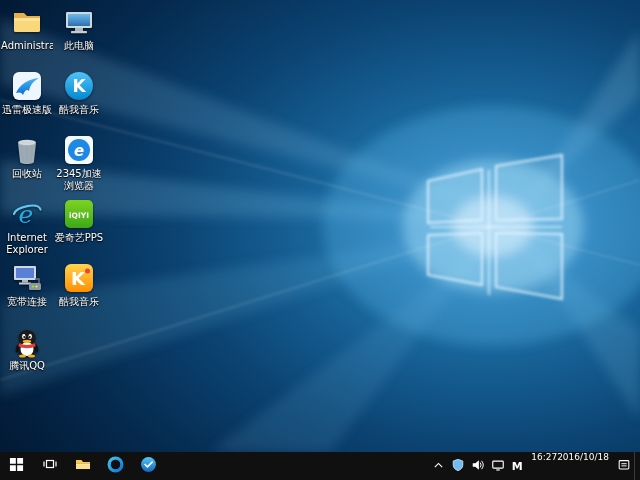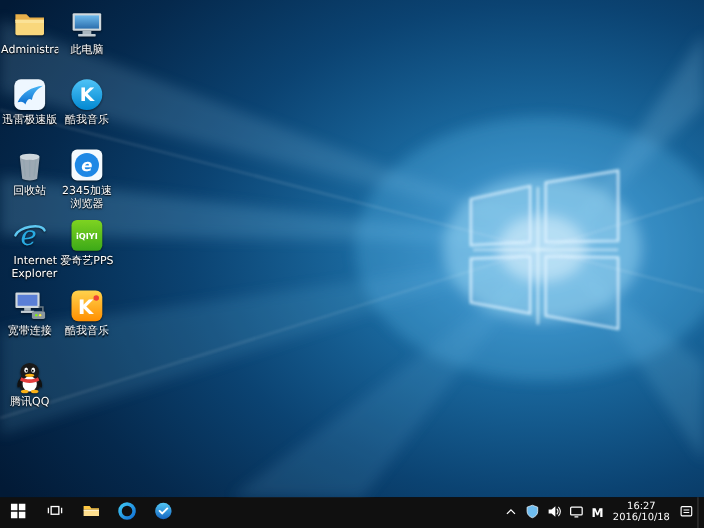--- a/index.html
+++ b/index.html
@@ -16,36 +16,36 @@
   }
   .dicon{display:flex;flex-direction:column;align-items:center;padding-top:4px;cursor:default;}
   .dicon .ic{width:32px;height:32px;display:block;flex:0 0 auto;}
   .dicon .ic svg{width:32px;height:32px;display:block;filter:drop-shadow(0 1px 1px rgba(0,0,0,.55));}
   .lbl{
     margin-top:2px;font-size:10px;line-height:12px;color:#fff;text-align:center;
     max-width:54px;text-shadow:0 1px 1px rgba(0,0,0,.95),0 0 3px rgba(0,0,0,.8);
     word-break:break-all;
   }
   .lbl.one-line{white-space:nowrap;overflow:hidden;max-width:52px;}
-  .lbl.latin{word-break:normal;text-align:right;}
+  .lbl.latin{word-break:normal;}
   
   .taskbar{
     position:absolute;left:0;bottom:0;width:640px;height:28px;
     background:#101010;display:flex;align-items:stretch;z-index:5;
   }
   .tb-btn{width:33px;display:flex;align-items:center;justify-content:center;flex:0 0 auto;}
   .tray{margin-left:auto;display:flex;align-items:center;flex:0 0 auto;}
   .tray-btn{height:28px;display:flex;align-items:center;justify-content:center;padding:0 3px;}
   .ime{
     color:#fff;font-size:11px;font-weight:bold;width:18px;height:28px;
     display:flex;align-items:center;justify-content:center;
   }
   .clock{
     color:#fff;font-size:9px;line-height:10.5px;text-align:center;
-    padding:0 5px;display:flex;flex-direction:column;justify-content:center;height:28px;
+    padding:0 5px;display:flex;justify-content:center;height:28px;
   }
   .show-desktop{width:5px;height:28px;border-left:1px solid #3a3a3a;}
 </style>
 </head>
 <body>
 
 <div class="desktop">
 
   <svg class="wall" viewBox="0 0 640 452" preserveAspectRatio="none" xmlns="http://www.w3.org/2000/svg">
     <defs>

